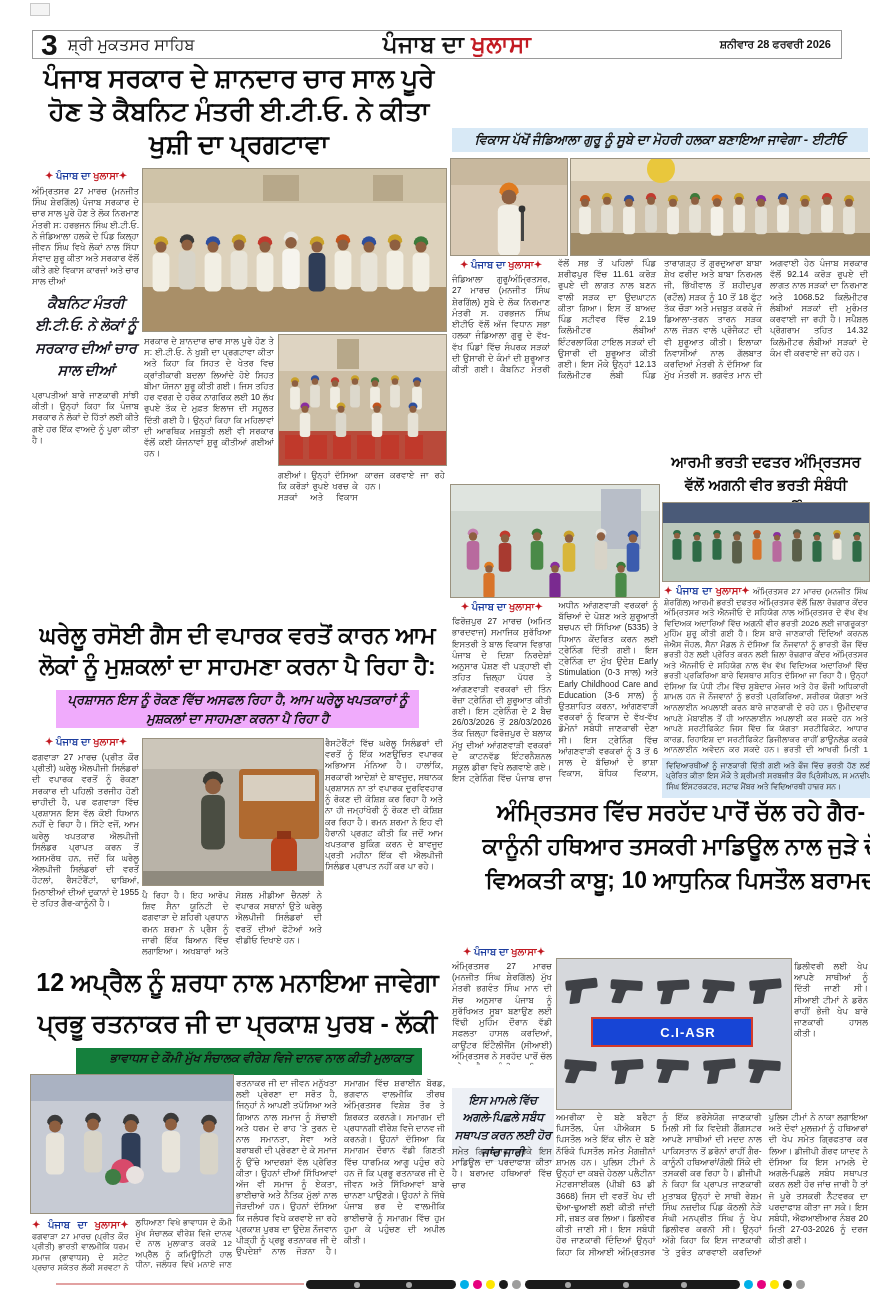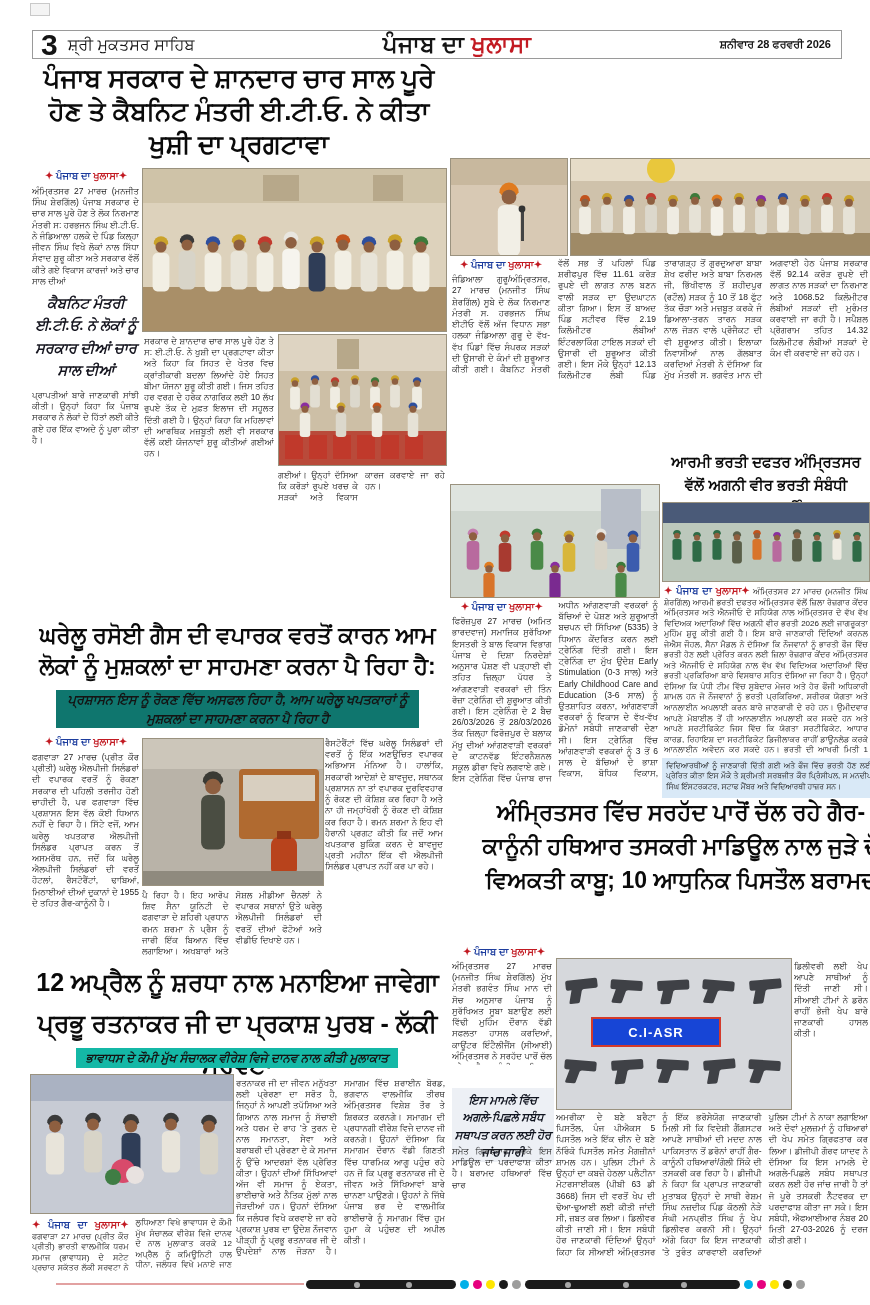--- a/index.html
+++ b/index.html
@@ -122,20 +122,21 @@
       <use href="#pp" transform="translate(116,50) scale(.7)" style="--t:#caa22a;--b:#e6e2d6"></use>
       <use href="#pp" transform="translate(138,52) scale(.7)" style="--t:#2e4f9e;--b:#efece2"></use>
       <use href="#pp" transform="translate(26,78) scale(.75)" style="--t:#8a2ea0;--b:#efece2"></use>
       <use href="#pp" transform="translate(62,78) scale(.75)" style="--t:#caa22a;--b:#dcd8cc"></use>
       <use href="#pp" transform="translate(98,78) scale(.75)" style="--t:#c2541e;--b:#efece2"></use>
       <use href="#pp" transform="translate(134,78) scale(.75)" style="--t:#2e4f9e;--b:#e6e2d6"></use>
     </svg>
   </div>
   <div class="abs txt cols2" style="left:278px;top:470px;width:167px;height:148px;">ਗਈਆਂ। ਉਨ੍ਹਾਂ ਦੱਸਿਆ ਕਿ ਕਰੋੜਾਂ ਰੁਪਏ ਖਰਚ ਕੇ ਸੜਕਾਂ ਅਤੇ ਵਿਕਾਸ ਕਾਰਜ ਕਰਵਾਏ ਜਾ ਰਹੇ ਹਨ।</div>
 
+  <div class="abs sub" style="left:452px;top:128px;width:416px;height:24px;font-size:13px;line-height:24px;background:#d8e9f6;">ਵਿਕਾਸ ਪੱਖੋਂ ਜੰਡਿਆਲਾ ਗੁਰੂ ਨੂੰ ਸੂਬੇ ਦਾ ਮੋਹਰੀ ਹਲਕਾ ਬਣਾਇਆ ਜਾਵੇਗਾ - ਈਟੀਓ</div>
 
   <div class="abs photo" style="left:450px;top:158px;width:116px;height:96px;">
     <svg width="116" height="96" viewBox="0 0 116 96">
       <rect width="116" height="96" fill="#d8c9b4"></rect>
       <rect y="0" width="116" height="26" fill="#c8b89e"></rect>
       <use href="#pp" transform="translate(58,46) scale(1.6)" style="--t:#e07b1f;--b:#f2efe6"></use>
       <rect x="70" y="52" width="3" height="30" fill="#444"></rect>
       <circle cx="71" cy="50" r="3.4" fill="#333"></circle>
     </svg>
   </div>
@@ -204,21 +205,21 @@
       <use href="#pp" transform="translate(194,38) scale(.65)" style="--t:#2e6b46;--b:#2e6b46"></use>
     </svg>
   </div>
   <div class="abs txt" style="left:664px;top:584px;width:204px;height:172px;font-size:8px;">
     <span class="mlogo" style="text-align:left;display:inline;"><i class="star">✦</i> <b class="ml-blue">ਪੰਜਾਬ ਦਾ</b> <b class="ml-red">ਖੁਲਾਸਾ</b><i class="star">✦</i></span>
     <span>ਅੰਮ੍ਰਿਤਸਰ 27 ਮਾਰਚ (ਮਨਜੀਤ ਸਿੰਘ ਸ਼ੇਰਗਿੱਲ) ਆਰਮੀ ਭਰਤੀ ਦਫਤਰ ਅੰਮ੍ਰਿਤਸਰ ਵੱਲੋਂ ਜ਼ਿਲਾ ਰੋਜ਼ਗਾਰ ਕੇਂਦਰ ਅੰਮ੍ਰਿਤਸਰ ਅਤੇ ਐਨਜੀਓ ਦੇ ਸਹਿਯੋਗ ਨਾਲ ਅੰਮ੍ਰਿਤਸਰ ਦੇ ਵੱਖ ਵੱਖ ਵਿਦਿਅਕ ਅਦਾਰਿਆਂ ਵਿੱਚ ਅਗਨੀ ਵੀਰ ਭਰਤੀ 2026 ਲਈ ਜਾਗਰੂਕਤਾ ਮੁਹਿੰਮ ਸ਼ੁਰੂ ਕੀਤੀ ਗਈ ਹੈ। ਇਸ ਬਾਰੇ ਜਾਣਕਾਰੀ ਦਿੰਦਿਆਂ ਕਰਨਲ ਜੇਐਸ ਜੌਹਲ, ਸੈਨਾ ਮੈਡਲ ਨੇ ਦੱਸਿਆ ਕਿ ਨੌਜਵਾਨਾਂ ਨੂੰ ਭਾਰਤੀ ਫੌਜ ਵਿੱਚ ਭਰਤੀ ਹੋਣ ਲਈ ਪ੍ਰੇਰਿਤ ਕਰਨ ਲਈ ਜ਼ਿਲਾ ਰੋਜ਼ਗਾਰ ਕੇਂਦਰ ਅੰਮ੍ਰਿਤਸਰ ਅਤੇ ਐਨਜੀਓ ਦੇ ਸਹਿਯੋਗ ਨਾਲ ਵੱਖ ਵੱਖ ਵਿਦਿਅਕ ਅਦਾਰਿਆਂ ਵਿੱਚ ਭਰਤੀ ਪ੍ਰਕਿਰਿਆ ਬਾਰੇ ਵਿਸਥਾਰ ਸਹਿਤ ਦੱਸਿਆ ਜਾ ਰਿਹਾ ਹੈ। ਉਨ੍ਹਾਂ ਦੱਸਿਆ ਕਿ ਪੰਧੀ ਟੀਮ ਵਿੱਚ ਸੁਬੇਦਾਰ ਮੇਜਰ ਅਤੇ ਹੋਰ ਫੌਜੀ ਅਧਿਕਾਰੀ ਸ਼ਾਮਲ ਹਨ ਜੋ ਨੌਜਵਾਨਾਂ ਨੂੰ ਭਰਤੀ ਪ੍ਰਕਿਰਿਆ, ਸਰੀਰਕ ਯੋਗਤਾ ਅਤੇ ਆਨਲਾਈਨ ਅਪਲਾਈ ਕਰਨ ਬਾਰੇ ਜਾਣਕਾਰੀ ਦੇ ਰਹੇ ਹਨ। ਉਮੀਦਵਾਰ ਆਪਣੇ ਮੋਬਾਈਲ ਤੋਂ ਹੀ ਆਨਲਾਈਨ ਅਪਲਾਈ ਕਰ ਸਕਦੇ ਹਨ ਅਤੇ ਆਪਣੇ ਸਰਟੀਫਿਕੇਟ ਜਿਸ ਵਿੱਚ ਕਿ ਯੋਗਤਾ ਸਰਟੀਫਿਕੇਟ, ਆਧਾਰ ਕਾਰਡ, ਰਿਹਾਇਸ਼ ਦਾ ਸਰਟੀਫਿਕੇਟ ਡਿਜੀਲਾਕਰ ਰਾਹੀਂ ਡਾਊਨਲੋਡ ਕਰਕੇ ਆਨਲਾਈਨ ਅਵੇਦਨ ਕਰ ਸਕਦੇ ਹਨ। ਭਰਤੀ ਦੀ ਆਖਰੀ ਮਿਤੀ 1 ਅਪ੍ਰੈਲ ਹੈ।</span>
   </div>
   <div class="abs footerblue" style="left:662px;top:758px;width:206px;height:34px;">ਵਿਦਿਆਰਥੀਆਂ ਨੂੰ ਜਾਣਕਾਰੀ ਦਿੱਤੀ ਗਈ ਅਤੇ ਫੌਜ ਵਿੱਚ ਭਰਤੀ ਹੋਣ ਲਈ ਪ੍ਰੇਰਿਤ ਕੀਤਾ ਇਸ ਮੌਕੇ ਤੇ ਸ਼੍ਰੀਮਤੀ ਸਰਬਜੀਤ ਕੌਰ ਪ੍ਰਿੰਸੀਪਲ, ਸ ਮਨਦੀਪ ਸਿੰਘ ਇੰਸਟਰਕਟਰ, ਸਟਾਫ ਮੈਂਬਰ ਅਤੇ ਵਿਦਿਆਰਥੀ ਹਾਜ਼ਰ ਸਨ।</div>
 
   <div class="abs hl" style="left:30px;top:620px;width:415px;height:62px;font-size:23px;line-height:31px;">ਘਰੇਲੂ ਰਸੋਈ ਗੈਸ ਦੀ ਵਪਾਰਕ ਵਰਤੋਂ ਕਾਰਨ ਆਮ ਲੋਕਾਂ ਨੂੰ ਮੁਸ਼ਕਲਾਂ ਦਾ ਸਾਹਮਣਾ ਕਰਨਾ ਪੈ ਰਿਹਾ ਹੈ: ਰਮਨ ਸ਼ਰਮਾ</div>
-  <div class="abs sub" style="left:56px;top:690px;width:363px;height:38px;font-size:13px;line-height:19px;background:#0f766e;">ਪ੍ਰਸ਼ਾਸਨ ਇਸ ਨੂੰ ਰੋਕਣ ਵਿੱਚ ਅਸਫਲ ਰਿਹਾ ਹੈ, ਆਮ ਘਰੇਲੂ ਖਪਤਕਾਰਾਂ ਨੂੰ ਮੁਸ਼ਕਲਾਂ ਦਾ ਸਾਹਮਣਾ ਕਰਨਾ ਪੈ ਰਿਹਾ ਹੈ</div>
+  <div class="abs sub" style="left:56px;top:690px;width:363px;height:38px;font-size:13px;line-height:19px;background:#f0abfc;">ਪ੍ਰਸ਼ਾਸਨ ਇਸ ਨੂੰ ਰੋਕਣ ਵਿੱਚ ਅਸਫਲ ਰਿਹਾ ਹੈ, ਆਮ ਘਰੇਲੂ ਖਪਤਕਾਰਾਂ ਨੂੰ ਮੁਸ਼ਕਲਾਂ ਦਾ ਸਾਹਮਣਾ ਕਰਨਾ ਪੈ ਰਿਹਾ ਹੈ</div>
 
   <div class="abs" style="left:32px;top:736px;width:108px;">
     <span class="mlogo"><i class="star">✦</i> <b class="ml-blue">ਪੰਜਾਬ ਦਾ</b> <b class="ml-red">ਖੁਲਾਸਾ</b><i class="star">✦</i></span>
   </div>
   <div class="abs txt" style="left:32px;top:752px;width:107px;height:206px;">ਫਗਵਾੜਾ 27 ਮਾਰਚ (ਪ੍ਰੀਤ ਕੌਰ ਪ੍ਰੀਤੀ) ਘਰੇਲੂ ਐਲਪੀਜੀ ਸਿਲੰਡਰਾਂ ਦੀ ਵਪਾਰਕ ਵਰਤੋਂ ਨੂੰ ਰੋਕਣਾ ਸਰਕਾਰ ਦੀ ਪਹਿਲੀ ਤਰਜੀਹ ਹੋਣੀ ਚਾਹੀਦੀ ਹੈ, ਪਰ ਫਗਵਾੜਾ ਵਿੱਚ ਪ੍ਰਸ਼ਾਸਨ ਇਸ ਵੱਲ ਕੋਈ ਧਿਆਨ ਨਹੀਂ ਦੇ ਰਿਹਾ ਹੈ। ਸਿੱਟੇ ਵਜੋਂ, ਆਮ ਘਰੇਲੂ ਖਪਤਕਾਰ ਐਲਪੀਜੀ ਸਿਲੰਡਰ ਪ੍ਰਾਪਤ ਕਰਨ ਤੋਂ ਅਸਮਰੱਥ ਹਨ, ਜਦੋਂ ਕਿ ਘਰੇਲੂ ਐਲਪੀਜੀ ਸਿਲੰਡਰਾਂ ਦੀ ਵਰਤੋਂ ਹੋਟਲਾਂ, ਰੈਸਟੋਰੈਂਟਾਂ, ਢਾਬਿਆਂ, ਮਿਠਾਈਆਂ ਦੀਆਂ ਦੁਕਾਨਾਂ ਦੇ 1955 ਦੇ ਤਹਿਤ ਗੈਰ-ਕਾਨੂੰਨੀ ਹੈ।</div>
 
   <div class="abs photo" style="left:142px;top:738px;width:180px;height:146px;">
     <svg width="180" height="146" viewBox="0 0 180 146">
       <rect width="180" height="146" fill="#b9b3a8"></rect>
       <rect y="0" width="180" height="30" fill="#ccc6ba"></rect>
@@ -227,21 +228,21 @@
       <use href="#pp" transform="translate(70,56) scale(1.7)" style="--t:#3a3a34;--b:#4a4d42"></use>
       <rect x="128" y="98" width="26" height="40" rx="8" fill="#b8431c"></rect>
       <rect x="134" y="92" width="14" height="8" fill="#8e3416"></rect>
       <rect y="132" width="180" height="14" fill="#8f8a7e"></rect>
     </svg>
   </div>
   <div class="abs txt cols2" style="left:142px;top:890px;width:180px;height:68px;">ਪੈ ਰਿਹਾ ਹੈ। ਇਹ ਆਰੋਪ ਸ਼ਿਵ ਸੈਨਾ ਯੂਨਿਟੀ ਦੇ ਫਗਵਾੜਾ ਦੇ ਸ਼ਹਿਰੀ ਪ੍ਰਧਾਨ ਰਮਨ ਸ਼ਰਮਾ ਨੇ ਪ੍ਰੈਸ ਨੂੰ ਜਾਰੀ ਇੱਕ ਬਿਆਨ ਵਿੱਚ ਲਗਾਇਆ। ਅਖਬਾਰਾਂ ਅਤੇ ਸੋਸ਼ਲ ਮੀਡੀਆ ਚੈਨਲਾਂ ਨੇ ਵਪਾਰਕ ਸਥਾਨਾਂ ਉਤੇ ਘਰੇਲੂ ਐਲਪੀਜੀ ਸਿਲੰਡਰਾਂ ਦੀ ਵਰਤੋਂ ਦੀਆਂ ਫੋਟੋਆਂ ਅਤੇ ਵੀਡੀਓ ਦਿਖਾਏ ਹਨ।</div>
   <div class="abs txt" style="left:325px;top:738px;width:118px;height:220px;">ਰੈਸਟੋਰੈਂਟਾਂ ਵਿੱਚ ਘਰੇਲੂ ਸਿਲੰਡਰਾਂ ਦੀ ਵਰਤੋਂ ਨੂੰ ਇੱਕ ਅਣਉਚਿਤ ਵਪਾਰਕ ਅਭਿਆਸ ਮੰਨਿਆ ਹੈ। ਹਾਲਾਂਕਿ, ਸਰਕਾਰੀ ਆਦੇਸ਼ਾਂ ਦੇ ਬਾਵਜੂਦ, ਸਥਾਨਕ ਪ੍ਰਸ਼ਾਸਨ ਨਾ ਤਾਂ ਵਪਾਰਕ ਦੁਰਵਿਵਹਾਰ ਨੂੰ ਰੋਕਣ ਦੀ ਕੋਸ਼ਿਸ਼ ਕਰ ਰਿਹਾ ਹੈ ਅਤੇ ਨਾ ਹੀ ਜਮ੍ਹਾਂਖੋਰੀ ਨੂੰ ਰੋਕਣ ਦੀ ਕੋਸ਼ਿਸ਼ ਕਰ ਰਿਹਾ ਹੈ। ਰਮਨ ਸ਼ਰਮਾ ਨੇ ਇਹ ਵੀ ਹੈਰਾਨੀ ਪ੍ਰਗਟ ਕੀਤੀ ਕਿ ਜਦੋਂ ਆਮ ਖਪਤਕਾਰ ਬੁਕਿੰਗ ਕਰਨ ਦੇ ਬਾਵਜੂਦ ਪ੍ਰਤੀ ਮਹੀਨਾ ਇੱਕ ਵੀ ਐਲਪੀਜੀ ਸਿਲੰਡਰ ਪ੍ਰਾਪਤ ਨਹੀਂ ਕਰ ਪਾ ਰਹੇ।</div>
 
   <div class="abs hl" style="left:30px;top:962px;width:415px;height:82px;font-size:25px;line-height:41px;">12 ਅਪ੍ਰੈਲ ਨੂੰ ਸ਼ਰਧਾ ਨਾਲ ਮਨਾਇਆ ਜਾਵੇਗਾ ਪ੍ਰਭੂ ਰਤਨਾਕਰ ਜੀ ਦਾ ਪ੍ਰਕਾਸ਼ ਪੁਰਬ - ਲੱਕੀ ਸਰਵਟਾ</div>
-  <div class="abs sub" style="left:76px;top:1048px;width:322px;height:20px;font-size:12px;line-height:20px;background:#14b8a6;">ਭਾਵਾਧਸ ਦੇ ਕੌਮੀ ਮੁੱਖ ਸੰਚਾਲਕ ਵੀਰੇਸ਼ ਵਿਜੇ ਦਾਨਵ ਨਾਲ ਕੀਤੀ ਮੁਲਾਕਾਤ</div>
+  <div class="abs sub" style="left:76px;top:1048px;width:322px;height:27px;font-size:12px;line-height:20px;background:#15803d;padding-left:24px;">ਭਾਵਾਧਸ ਦੇ ਕੌਮੀ ਮੁੱਖ ਸੰਚਾਲਕ ਵੀਰੇਸ਼ ਵਿਜੇ ਦਾਨਵ ਨਾਲ ਕੀਤੀ ਮੁਲਾਕਾਤ</div>
 
   <div class="abs photo" style="left:30px;top:1074px;width:202px;height:138px;">
     <svg width="202" height="138" viewBox="0 0 202 138">
       <rect width="202" height="138" fill="#c7cbd4"></rect>
       <rect y="0" width="202" height="26" fill="#aab2c2"></rect>
       <use href="#pp" transform="translate(24,58) scale(1.3)" style="--t:#3a3a3a;--b:#e8e4da"></use>
       <use href="#pp" transform="translate(62,56) scale(1.3)" style="--t:#3a3a3a;--b:#d8d4c8"></use>
       <use href="#pp" transform="translate(100,58) scale(1.35)" style="--t:#3a3a3a;--b:#2f3d57"></use>
       <use href="#pp" transform="translate(140,56) scale(1.3)" style="--t:#3a3a3a;--b:#e8e4da"></use>
       <use href="#pp" transform="translate(178,58) scale(1.3)" style="--t:#3a3a3a;--b:#d8d4c8"></use>
@@ -272,21 +273,21 @@
       <use href="#gunp" class="gun" transform="translate(54,20) rotate(4)"></use>
       <use href="#gunp" class="gun" transform="translate(100,22) rotate(-3)"></use>
       <use href="#gunp" class="gun" transform="translate(146,20) rotate(5)"></use>
       <use href="#gunp" class="gun" transform="translate(192,22) rotate(-5)"></use>
       <use href="#gunp" class="gun" transform="translate(8,100) rotate(5)"></use>
       <use href="#gunp" class="gun" transform="translate(54,102) rotate(-4)"></use>
       <use href="#gunp" class="gun" transform="translate(100,100) rotate(3)"></use>
       <use href="#gunp" class="gun" transform="translate(146,102) rotate(-5)"></use>
       <use href="#gunp" class="gun" transform="translate(192,100) rotate(4)"></use>
     </svg>
-    <div class="banner" style="left:34px;top:58px;width:126px;height:26px;">C.I-ASR</div>
+    <div class="banner" style="left:34px;top:58px;width:126px;height:26px;padding-left:32px;">C.I-ASR</div>
   </div>
   <div class="abs txt" style="left:794px;top:961px;width:74px;height:148px;">ਡਿਲੀਵਰੀ ਲਈ ਖੇਪ ਆਪਣੇ ਸਾਥੀਆਂ ਨੂੰ ਦਿੱਤੀ ਜਾਣੀ ਸੀ। ਸੀਆਈ ਟੀਮਾਂ ਨੇ ਡਰੋਨ ਰਾਹੀਂ ਭੇਜੀ ਖੇਪ ਬਾਰੇ ਜਾਣਕਾਰੀ ਹਾਸਲ ਕੀਤੀ।</div>
   <div class="abs txt cols3" style="left:556px;top:1112px;width:312px;height:166px;">ਅਮਰੀਕਾ ਦੇ ਬਣੇ ਬਰੈਟਾ ਪਿਸਤੌਲ, ਪੰਜ ਪੀਐਕਸ 5 ਪਿਸਤੌਲ ਅਤੇ ਇੱਕ ਚੀਨ ਦੇ ਬਣੇ ਨੌਰਿੰਕੋ ਪਿਸਤੌਲ ਸਮੇਤ ਮੈਗਜ਼ੀਨਾਂ ਸ਼ਾਮਲ ਹਨ। ਪੁਲਿਸ ਟੀਮਾਂ ਨੇ ਉਨ੍ਹਾਂ ਦਾ ਕਬਜ਼ੇ ਹੇਠਲਾ ਪਲੈਟੀਨਾ ਮੋਟਰਸਾਈਕਲ (ਪੀਬੀ 63 ਡੀ 3668) ਜਿਸ ਦੀ ਵਰਤੋਂ ਖੇਪ ਦੀ ਢੋਆ-ਢੁਆਈ ਲਈ ਕੀਤੀ ਜਾਂਦੀ ਸੀ, ਜ਼ਬਤ ਕਰ ਲਿਆ। ਡਿਲੀਵਰ ਕੀਤੀ ਜਾਣੀ ਸੀ। ਇਸ ਸਬੰਧੀ ਹੋਰ ਜਾਣਕਾਰੀ ਦਿੰਦਿਆਂ ਉਨ੍ਹਾਂ ਕਿਹਾ ਕਿ ਸੀਆਈ ਅੰਮ੍ਰਿਤਸਰ ਨੂੰ ਇੱਕ ਭਰੋਸੇਯੋਗ ਜਾਣਕਾਰੀ ਮਿਲੀ ਸੀ ਕਿ ਵਿਦੇਸ਼ੀ ਗੈਂਗਸਟਰ ਆਪਣੇ ਸਾਥੀਆਂ ਦੀ ਮਦਦ ਨਾਲ ਪਾਕਿਸਤਾਨ ਤੋਂ ਡਰੋਨਾਂ ਰਾਹੀਂ ਗੈਰ-ਕਾਨੂੰਨੀ ਹਥਿਆਰਾਂ/ਗੋਲੀ ਸਿੱਕੇ ਦੀ ਤਸਕਰੀ ਕਰ ਰਿਹਾ ਹੈ। ਡੀਜੀਪੀ ਨੇ ਕਿਹਾ ਕਿ ਪ੍ਰਾਪਤ ਜਾਣਕਾਰੀ ਮੁਤਾਬਕ ਉਨ੍ਹਾਂ ਦੇ ਸਾਥੀ ਰੇਸ਼ਮ ਸਿੰਘ ਨਜ਼ਦੀਕ ਪਿੰਡ ਕੋਠਲੀ ਨੇੜੇ ਸੰਘੀ ਮਨਪ੍ਰੀਤ ਸਿੰਘ ਨੂੰ ਖੇਪ ਡਿਲੀਵਰ ਕਰਨੀ ਸੀ। ਉਨ੍ਹਾਂ ਅੱਗੇ ਕਿਹਾ ਕਿ ਇਸ ਜਾਣਕਾਰੀ 'ਤੇ ਤੁਰੰਤ ਕਾਰਵਾਈ ਕਰਦਿਆਂ ਪੁਲਿਸ ਟੀਮਾਂ ਨੇ ਨਾਕਾ ਲਗਾਇਆ ਅਤੇ ਦੋਵਾਂ ਮੁਲਜ਼ਮਾਂ ਨੂੰ ਹਥਿਆਰਾਂ ਦੀ ਖੇਪ ਸਮੇਤ ਗ੍ਰਿਫਤਾਰ ਕਰ ਲਿਆ। ਡੀਜੀਪੀ ਗੌਰਵ ਯਾਦਵ ਨੇ ਦੱਸਿਆ ਕਿ ਇਸ ਮਾਮਲੇ ਦੇ ਅਗਲੇ-ਪਿਛਲੇ ਸਬੰਧ ਸਥਾਪਤ ਕਰਨ ਲਈ ਹੋਰ ਜਾਂਚ ਜਾਰੀ ਹੈ ਤਾਂ ਜੋ ਪੂਰੇ ਤਸਕਰੀ ਨੈੱਟਵਰਕ ਦਾ ਪਰਦਾਫਾਸ਼ ਕੀਤਾ ਜਾ ਸਕੇ। ਇਸ ਸਬੰਧੀ, ਐਫਆਈਆਰ ਨੰਬਰ 20 ਮਿਤੀ 27-03-2026 ਨੂੰ ਦਰਜ ਕੀਤੀ ਗਈ।</div>
 
   <div class="abs redline" style="left:56px;top:1283px;width:248px;height:2px;"></div>
   <div class="regbar" style="left:306px;top:1280px;">
     <div class="rb" style="width:150px;">
         <span class="gdot" style="left:48px;"></span>
         <span class="gdot" style="left:100px;"></span>
       </div>

